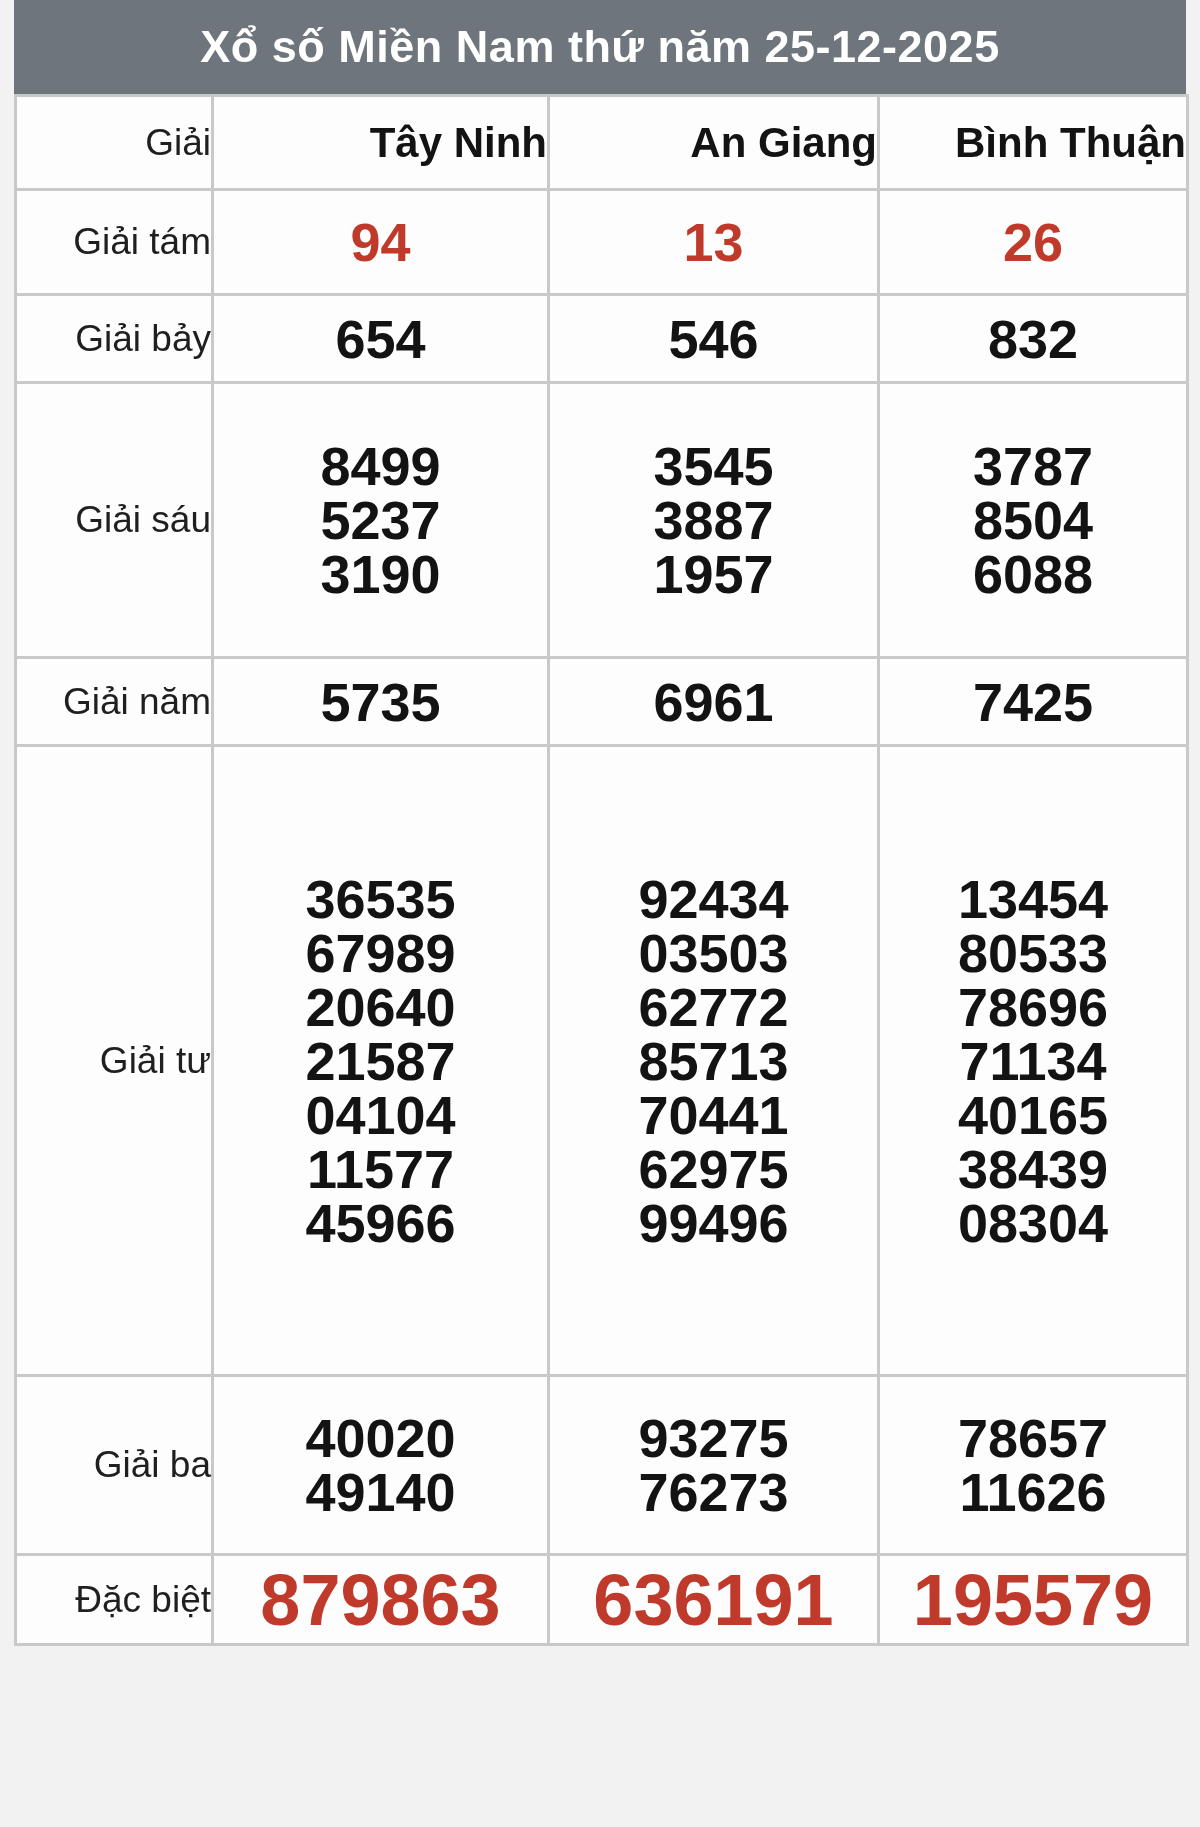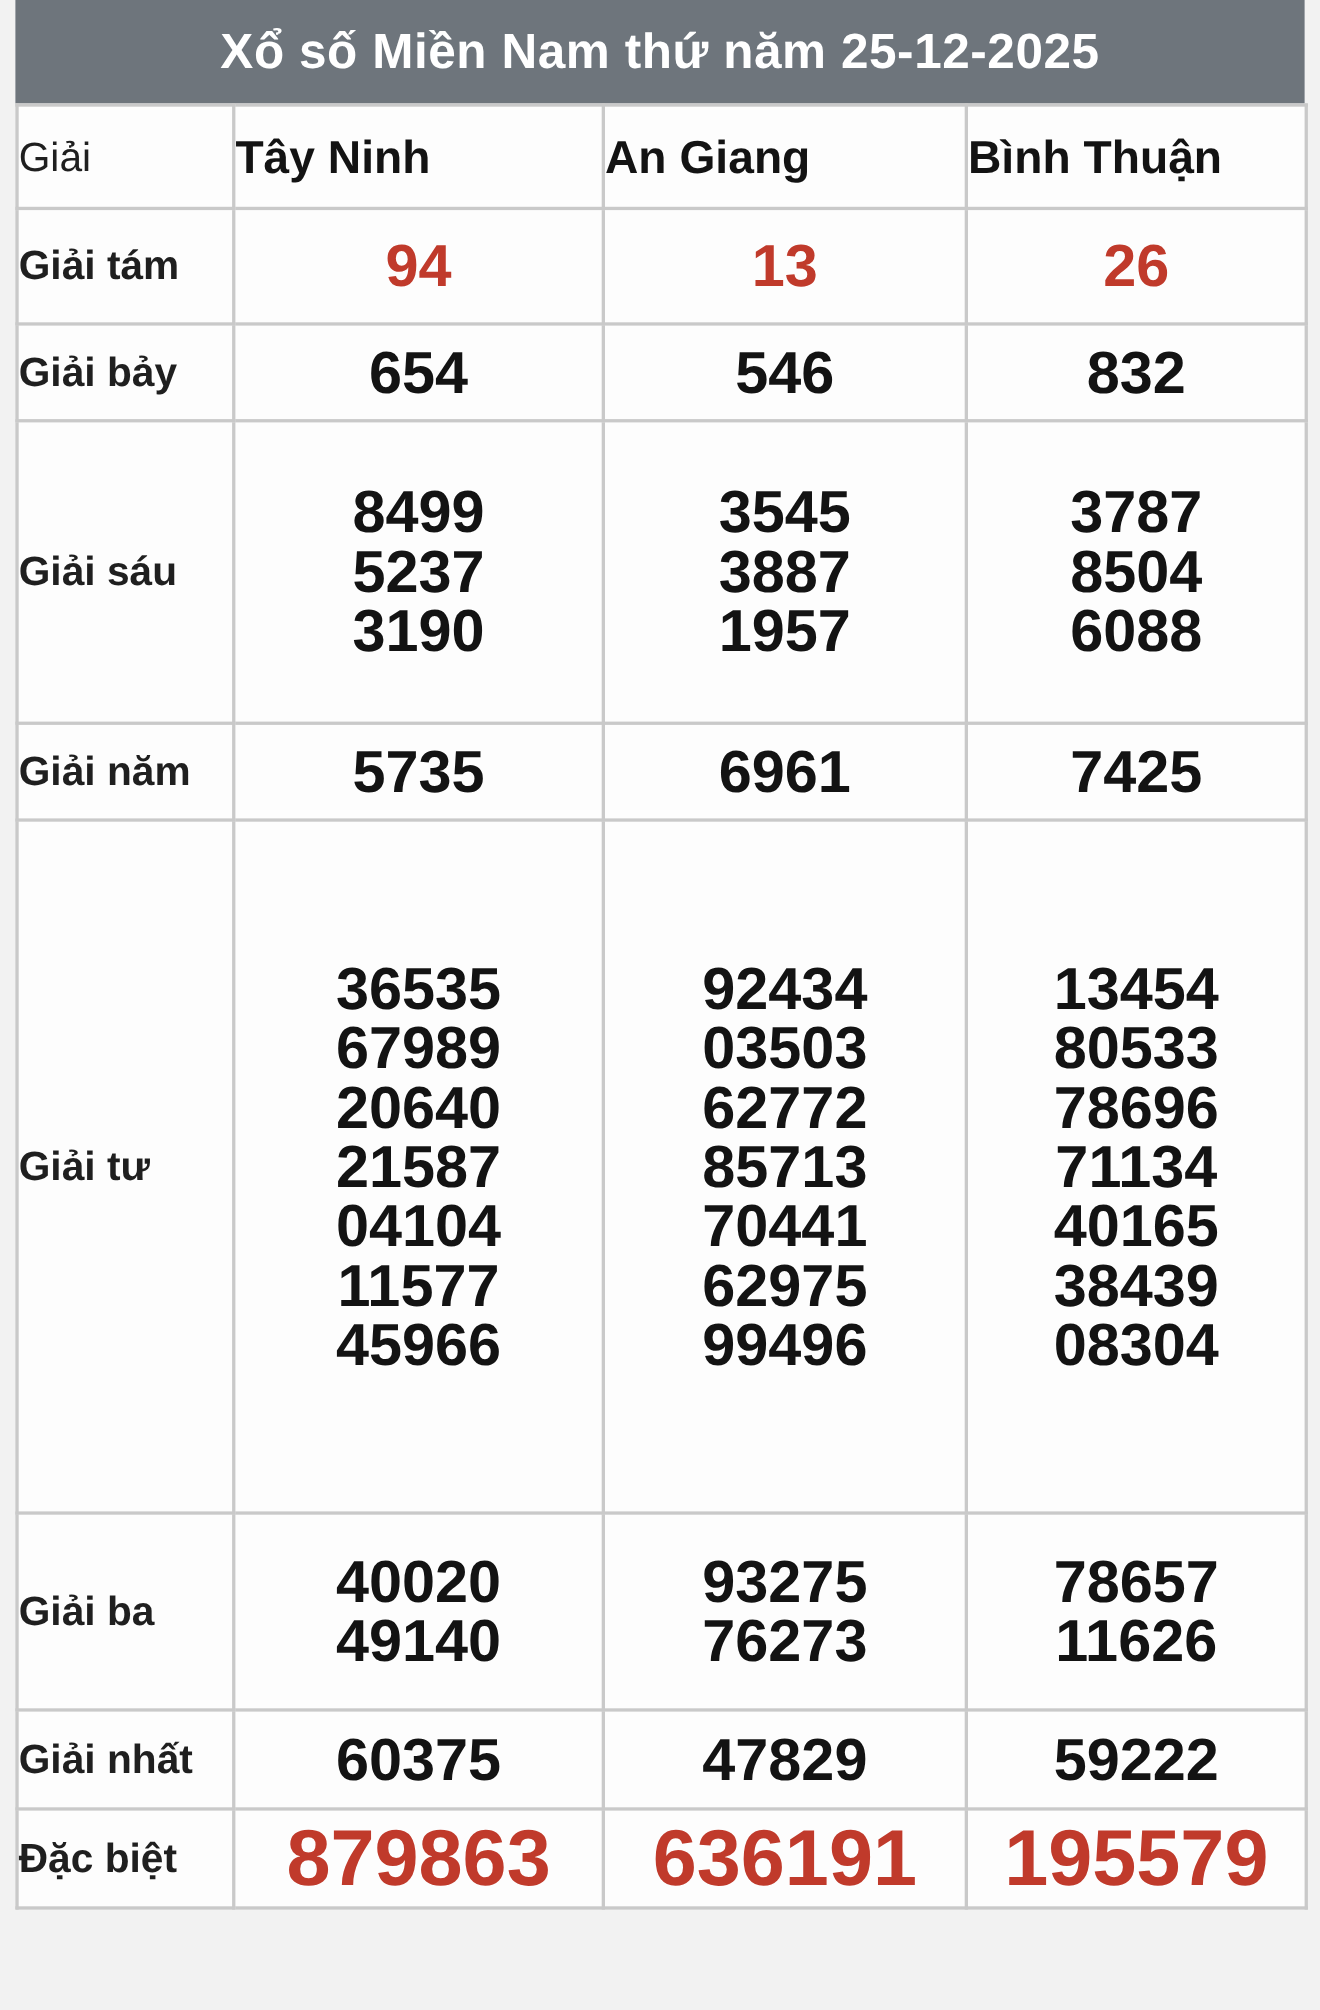--- a/index.html
+++ b/index.html
@@ -33,27 +33,27 @@
   }
   table{
     width:1172px;
     border-collapse:collapse;
     table-layout:fixed;
   }
   td,th{
     border:3px solid var(--border);
     background:var(--cell-bg);
     padding:0;
-    text-align:left;
+    text-align:right;
     vertical-align:middle;
   }
   thead tr{height:94px;}
   th.prize-col{font-weight:400;font-size:37px;color:var(--label-ink);}
   th.province{font-weight:bold;font-size:42px;color:var(--ink);}
-  td.label{font-weight:700;font-size:37px;color:var(--label-ink);}
+  td.label{font-weight:400;font-size:37px;color:var(--label-ink);}
   td.vals{height:100%;}
   .stack{
     display:flex;flex-direction:column;
     justify-content:space-around;align-items:center;
     height:100%;width:100%;
   }
   .num{
     font-weight:bold;font-size:54px;color:var(--ink);
     line-height:1;
     display:flex;align-items:center;justify-content:center;
@@ -221,38 +221,20 @@
               <div class="num">76273</div>
             </div>
           </td>
           <td class="vals">
             <div class="stack">
               <div class="num">78657</div>
               <div class="num">11626</div>
             </div>
           </td>
         </tr>
-        <tr class="r7">
-          <td class="label">Giải nhất</td>
-          <td class="vals">
-            <div class="stack">
-              <div class="num">60375</div>
-            </div>
-          </td>
-          <td class="vals">
-            <div class="stack">
-              <div class="num">47829</div>
-            </div>
-          </td>
-          <td class="vals">
-            <div class="stack">
-              <div class="num">59222</div>
-            </div>
-          </td>
-        </tr>
         <tr class="r8 hl">
           <td class="label">Đặc biệt</td>
           <td class="vals">
             <div class="stack">
               <div class="num">879863</div>
             </div>
           </td>
           <td class="vals">
             <div class="stack">
               <div class="num">636191</div>

